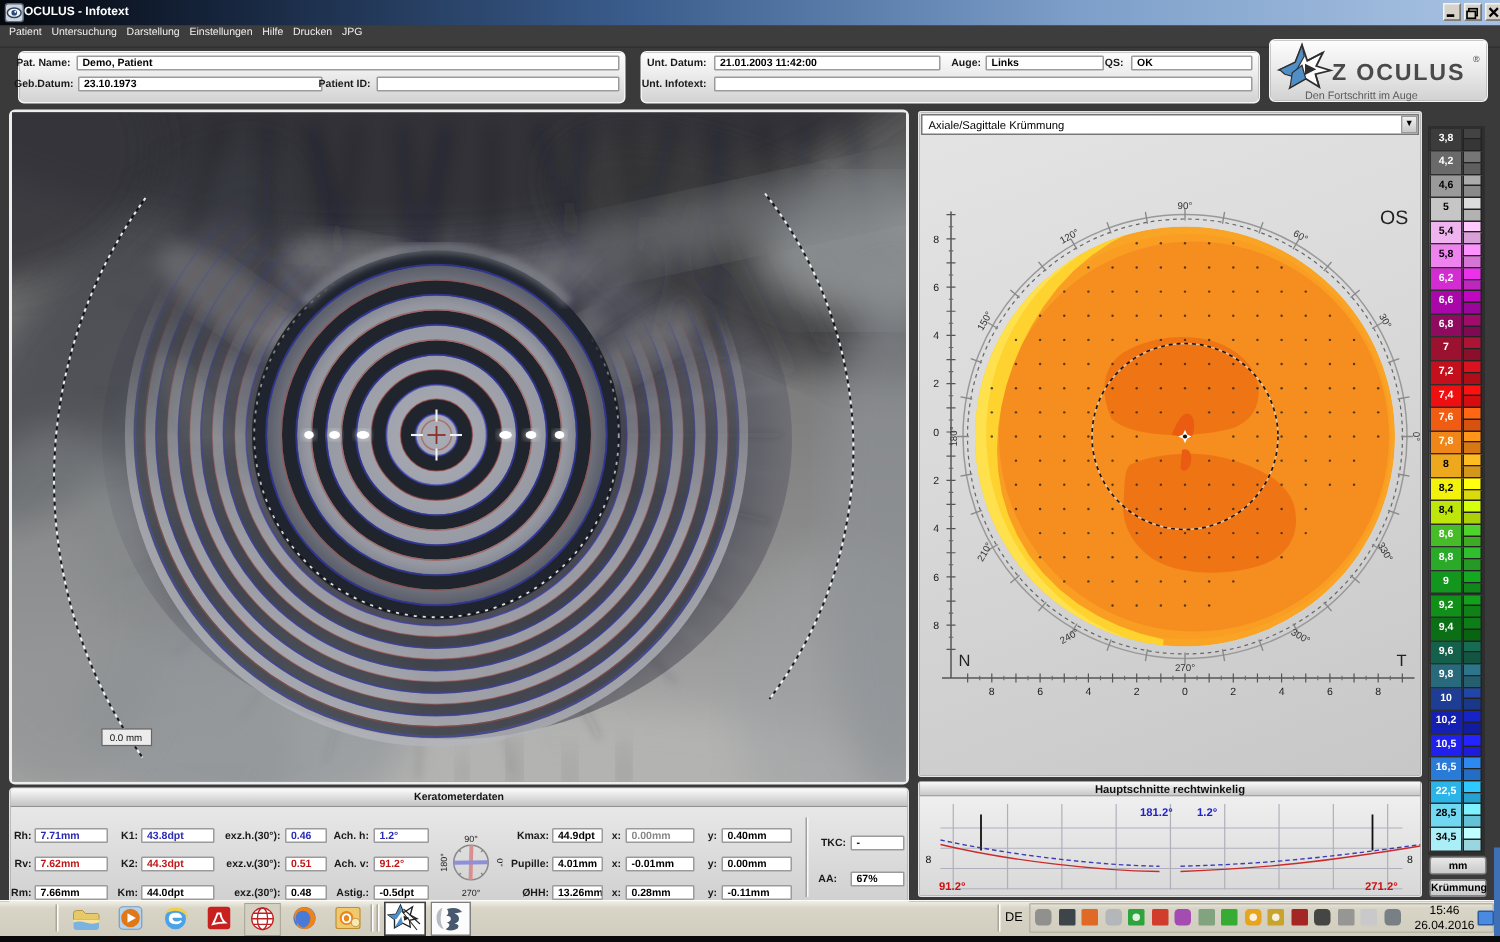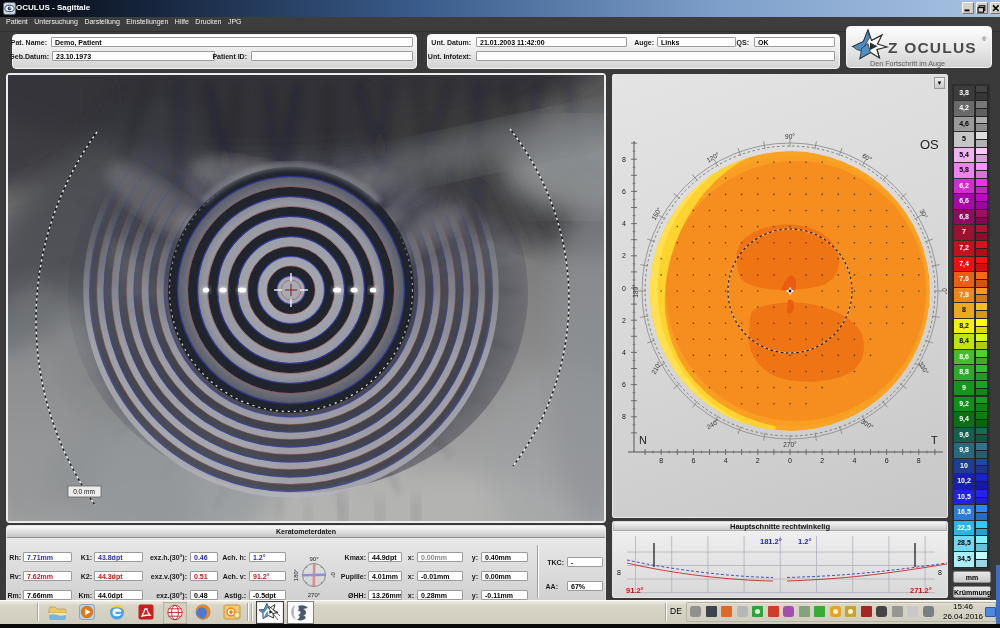--- a/index.html
+++ b/index.html
@@ -11,21 +11,21 @@
 </style></head>
 <body>
 <div id="root">
     <div class="abs" style="left:0;top:0;width:1000px;height:17px;background:linear-gradient(90deg,#05080d 0%,#15233a 14%,#3a5c8c 42%,#7d9fc9 72%,#a8c2e2 100%);"></div>
     <svg class="abs" style="left:3px;top:2px" width="13" height="13" viewBox="0 0 13 13">
       <rect x="0.5" y="0.5" width="12" height="12" rx="2" fill="#cdd5e0" stroke="#5a6a7e"></rect>
       <ellipse cx="6.5" cy="6.5" rx="4.6" ry="3.2" fill="#f2f5f8" stroke="#33435c" stroke-width="1"></ellipse>
       <circle cx="6.5" cy="6.5" r="1.9" fill="#2a4a7c"></circle>
       <circle cx="7.2" cy="5.9" r="0.7" fill="#fff"></circle>
     </svg>
-    <div class="abs" style="left:16px;top:3px;font-size:8px;font-weight:bold;color:#fff">OCULUS - Sagittale</div>
+    <div class="abs" style="left:16px;top:3px;font-size:8px;font-weight:bold;color:#fff">OCULUS - Infotext</div>
     <svg class="abs" style="left:962px;top:2px" width="12" height="12" viewBox="0 0 12 12">
       <rect x="0" y="0" width="12" height="12" fill="#d6d2ca" stroke="#8a8a8a" stroke-width="0.8"></rect>
       <path d="M0.5 11.5 V0.5 H11.5" fill="none" stroke="#f5f3ef" stroke-width="1"></path>
       <path d="M0.8 11.4 H11.4 V0.8" fill="none" stroke="#6f6f6f" stroke-width="1"></path>
       <rect x="2.5" y="7.5" width="5" height="1.8" fill="#000"></rect>
     </svg>
     <svg class="abs" style="left:976px;top:2px" width="12" height="12" viewBox="0 0 12 12">
       <rect x="0" y="0" width="12" height="12" fill="#d6d2ca" stroke="#8a8a8a" stroke-width="0.8"></rect>
       <path d="M0.5 11.5 V0.5 H11.5" fill="none" stroke="#f5f3ef" stroke-width="1"></path>
       <path d="M0.8 11.4 H11.4 V0.8" fill="none" stroke="#6f6f6f" stroke-width="1"></path>
@@ -305,20 +305,21 @@
       <g fill="none" opacity="0.9">
         <path d="M89,57 A320,320 0 0 0 87,430" stroke="#ffffff" stroke-width="1.3" stroke-dasharray="2.2,3.4"></path>
         <path d="M89,57 A320,320 0 0 0 87,430" stroke="#0a0a10" stroke-width="1.3" stroke-dasharray="2.2,3.4" stroke-dashoffset="2.8"></path>
         <path d="M502,54 A276,276 0 0 1 505,391" stroke="#ffffff" stroke-width="1.3" stroke-dasharray="2.2,3.4"></path>
         <path d="M502,54 A276,276 0 0 1 505,391" stroke="#0a0a10" stroke-width="1.3" stroke-dasharray="2.2,3.4" stroke-dashoffset="2.8"></path>
       </g>
       <rect x="60" y="411" width="33" height="11" fill="#ececec" stroke="#666" stroke-width="0.8"></rect>
       <text x="76" y="419" font-size="6.5" text-anchor="middle" fill="#111" font-family="Liberation Sans">0.0 mm</text>
     </svg>
     <div class="abs" style="left:612px;top:74px;width:336px;height:444px;border:1px solid #e5e5e5;border-radius:2px;background:linear-gradient(160deg,#e4e4e4 0%,#d9d9d9 45%,#c7c7c7 100%)"></div>
+    <div class="abs" style="left:614px;top:76px;width:332px;height:14px;background:#fff;border:1px solid #777;font-size:7.5px;color:#000;padding:2px 0 0 4px">Axiale/Sagittale Krümmung</div>
     <div class="abs" style="left:934px;top:77px;width:11px;height:12px;background:linear-gradient(180deg,#f0f0f0,#c8c8c8);border:1px solid #999;font-size:6px;color:#000;text-align:center;line-height:11px">▼</div>
     <svg class="abs" style="left:613px;top:91px" width="334" height="426" viewBox="0 0 334 426">
       <defs>
         <clipPath id="mapclip">
           <circle cx="177.0" cy="200.0" r="140.0"></circle>
         </clipPath>
       </defs>
       <line x1="21" y1="50" x2="21" y2="361" stroke="#555" stroke-width="1"></line>
       <line x1="15" y1="361" x2="330" y2="361" stroke="#555" stroke-width="1"></line>
       <line x1="32.1" y1="358" x2="32.1" y2="364" stroke="#555" stroke-width="0.8"></line>

